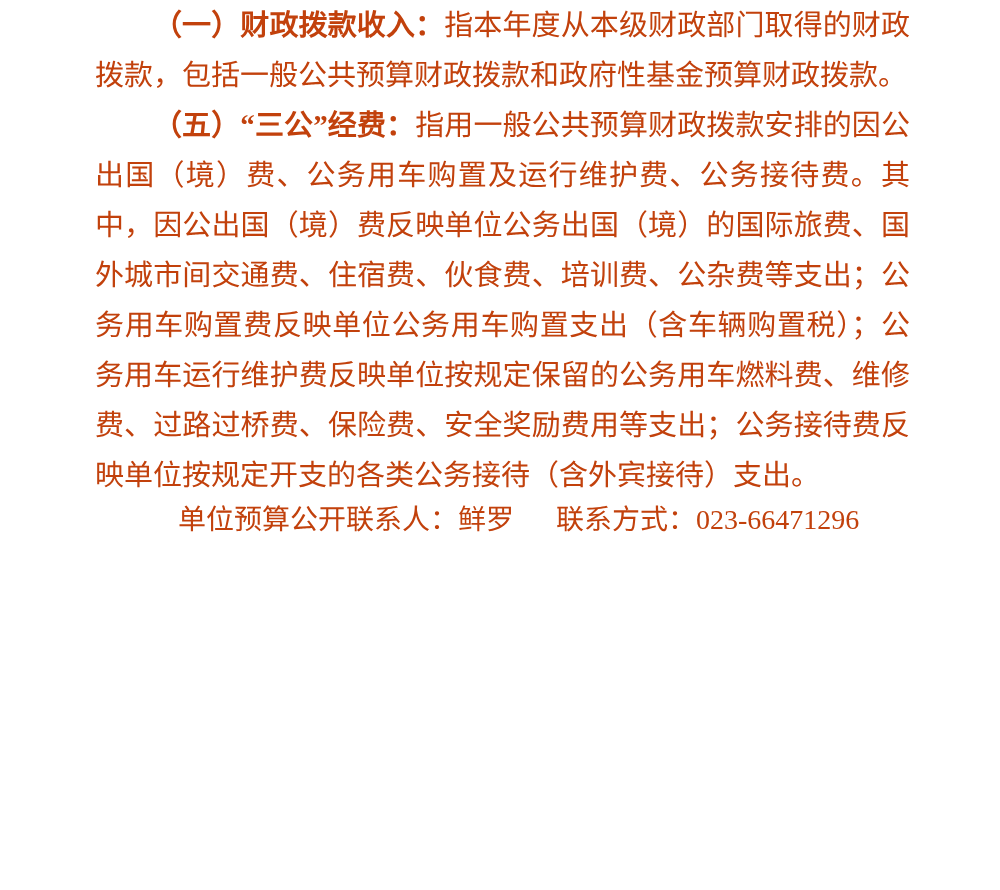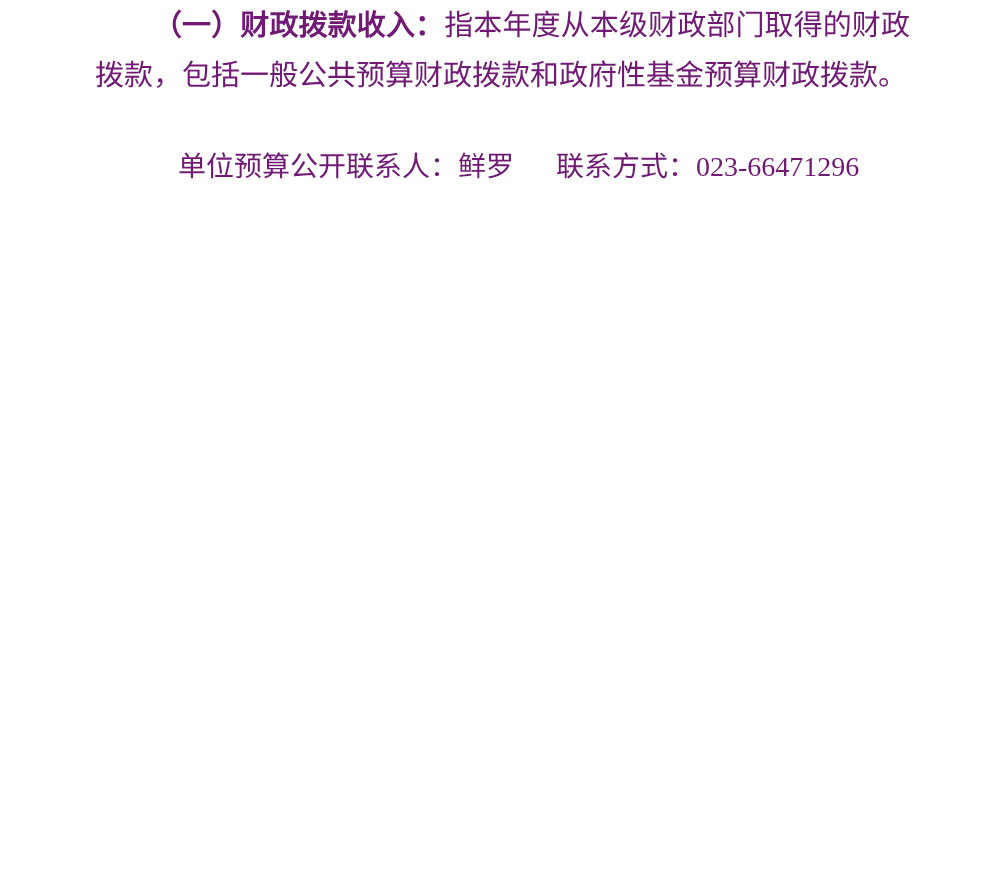--- a/index.html
+++ b/index.html
@@ -7,61 +7,61 @@
     padding: 0;
     background: #ffffff;
   }
   .page {
     position: relative;
     width: 1000px;
     height: 720px;
     background: #ffffff;
     overflow: hidden;
     font-family: "Liberation Serif", "DejaVu Serif", serif;
-    color: #701a75;
+    color: #c2410c;
   }
   .content {
     position: absolute;
     left: 95px;
     top: 0;
     width: 815px;
   }
   .para {
     margin: 0;
     font-size: 29px;
     line-height: 50px;
     text-align: justify;
     text-indent: 2em;
     letter-spacing: 0;
     word-break: break-all;
   }
   .para .head {
     font-weight: bold;
   }
   .footer-line {
-    margin-top: 47px;
     padding-left: 83px;
     font-size: 28px;
     line-height: 40px;
     white-space: nowrap;
   }
   .footer-line .phone {
     margin-left: 42px;
   }
 </style>
 </head>
 <body>
 
 <div class="page">
   <div class="content">
 
     <p class="para"><span class="head">（一）财政拨款收入：</span><span>指本年度从本级财政部门取得的财政拨款，包括一般公共预算财政拨款和政府性基金预算财政拨款。</span></p>
 
 
 
 
+    <p class="para"><span class="head">（五）“三公”经费：</span><span>指用一般公共预算财政拨款安排的因公出国（境）费、公务用车购置及运行维护费、公务接待费。其中，因公出国（境）费反映单位公务出国（境）的国际旅费、国外城市间交通费、住宿费、伙食费、培训费、公杂费等支出；公务用车购置费反映单位公务用车购置支出（含车辆购置税）；公务用车运行维护费反映单位按规定保留的公务用车燃料费、维修费、过路过桥费、保险费、安全奖励费用等支出；公务接待费反映单位按规定开支的各类公务接待（含外宾接待）支出。</span></p>
 
     <div class="footer-line">
       <span>单位预算公开联系人：鲜罗</span><span class="phone">联系方式：023-66471296</span>
     </div>
 
   </div>
 </div>
 
 </body></html>

